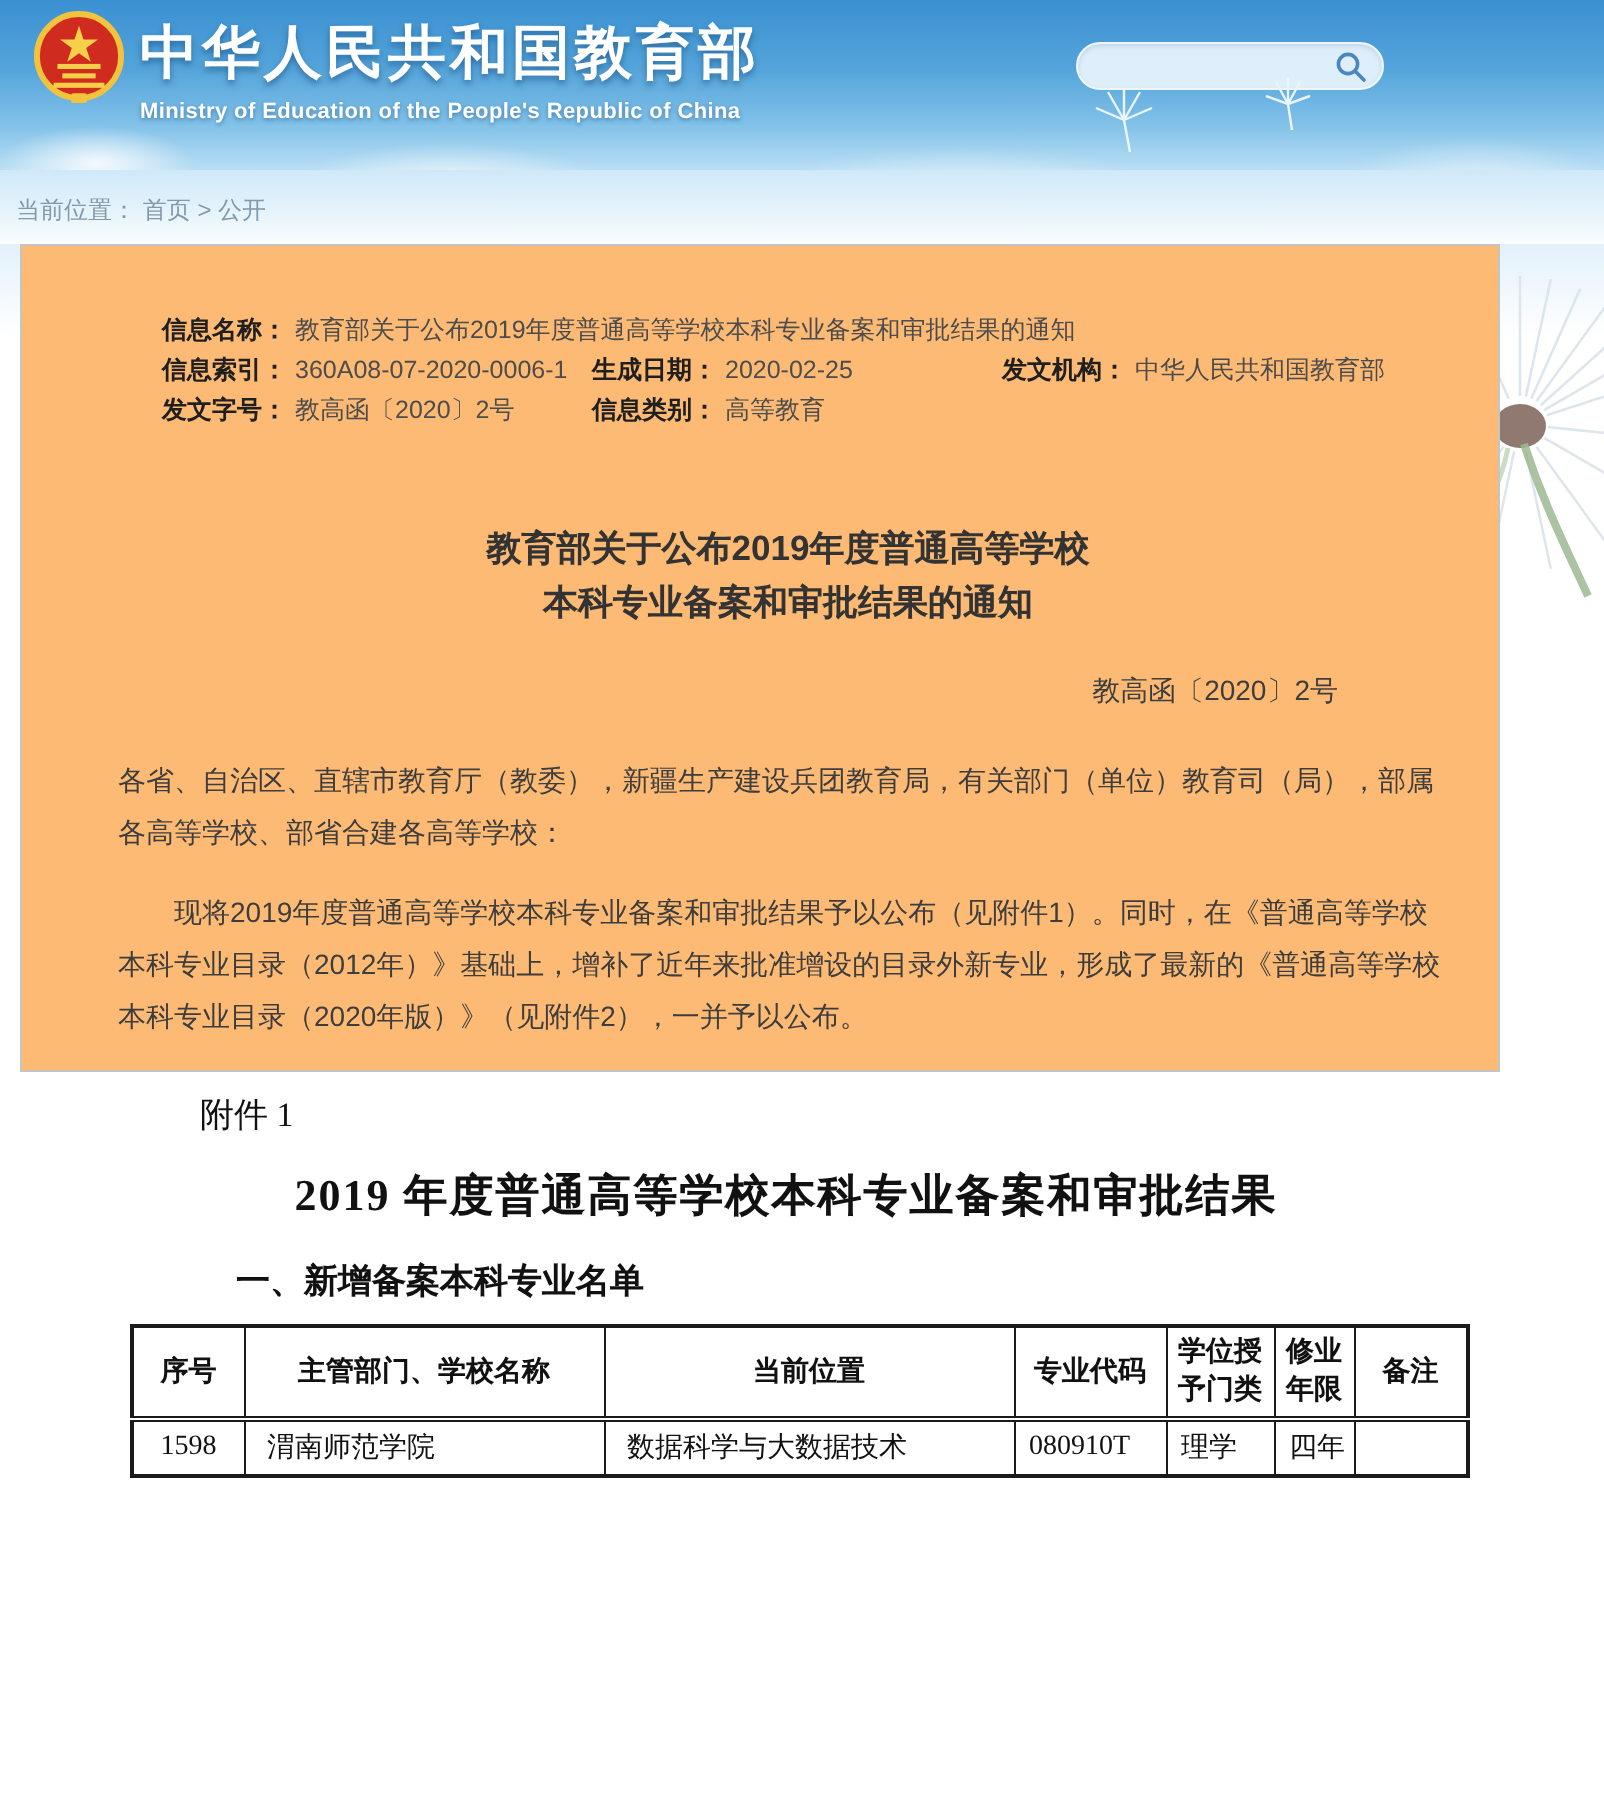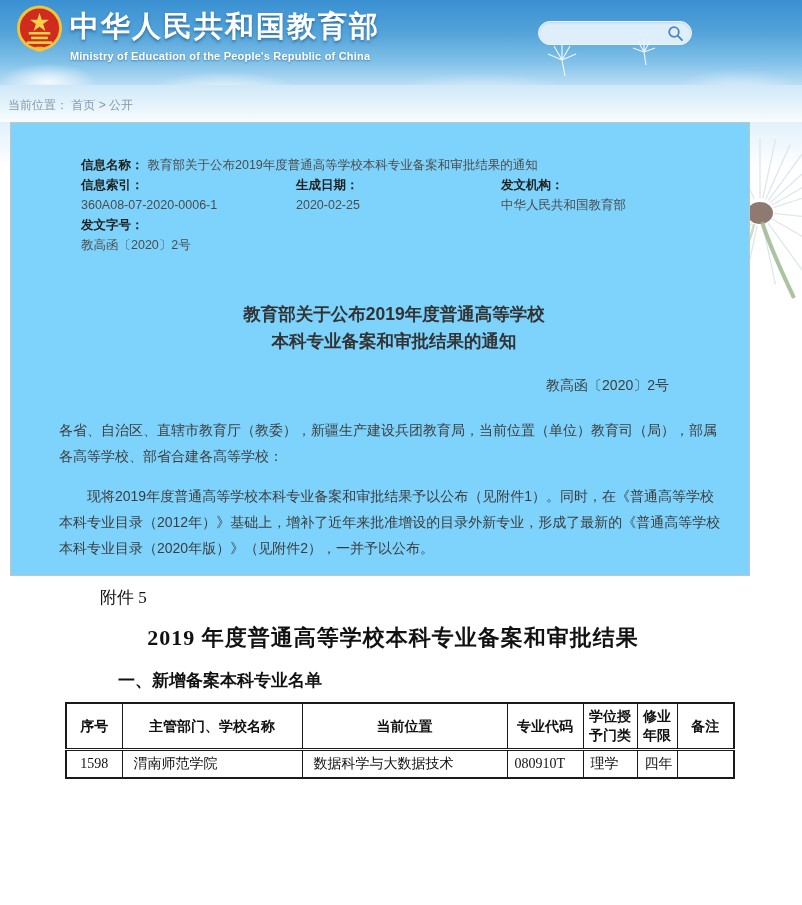--- a/index.html
+++ b/index.html
@@ -57,29 +57,29 @@
   }
 
   
   .main { position:relative; }
   .sky-fade {
     position:absolute; top:0; left:0; right:0; height:46px;
     background:linear-gradient(180deg,#e2f1fb,rgba(255,255,255,0));
   }
   .content-panel {
     position:relative; z-index:3; margin-left:10px; width:740px; box-sizing:border-box;
-    background:#7dd3fc; border:1px solid #c4c4c4;
+    background:#fdba74; border:1px solid #c4c4c4;
     padding:32px 10px 14px 0;
   }
 
   
   .metadata { margin:0 36px 0 70px; font-size:12.5px; color:#4c4c4c; }
   .meta-row { display:flex; line-height:20px; }
   .meta-label { font-weight:bold; color:#1f1f1f; flex:none; margin-right:4px; }
-  .meta-col { display:flex;flex-direction:column; }
+  .meta-col { display:flex; }
   .col-a { width:215px; flex:none; }
   .col-b { width:205px; flex:none; }
   .col-c { flex:1; }
 
   
   .doc-title {
     margin:46px 10px 0 48px; text-align:center;
     font-size:17.5px; font-weight:bold; color:#333; line-height:27px;
   }
   .doc-number { margin:22px 70px 0 0; text-align:right; font-size:14px; color:#3d3d3d; }
@@ -201,38 +201,42 @@
         <span class="meta-col col-c">
           <span class="meta-label">发文机构：</span>
           <span>中华人民共和国教育部</span>
         </span>
       </div>
       <div class="meta-row">
         <span class="meta-col col-a">
           <span class="meta-label">发文字号：</span>
           <span>教高函〔2020〕2号</span>
         </span>
+        <span class="meta-col col-c">
+          <span class="meta-label">信息类别：</span>
+          <span>高等教育</span>
+        </span>
       </div>
     </div>
 
     <h1 class="doc-title">
       <span>教育部关于公布2019年度普通高等学校</span><br>
       <span>本科专业备案和审批结果的通知</span>
     </h1>
 
     <div class="doc-number">教高函〔2020〕2号</div>
 
     <div class="doc-body">
-      <p class="salutation">各省、自治区、直辖市教育厅（教委），新疆生产建设兵团教育局，当前位置（单位）教育司（局），部属各高等学校、部省合建各高等学校：</p>
+      <p class="salutation">各省、自治区、直辖市教育厅（教委），新疆生产建设兵团教育局，有关部门（单位）教育司（局），部属各高等学校、部省合建各高等学校：</p>
       <p class="indent">现将2019年度普通高等学校本科专业备案和审批结果予以公布（见附件1）。同时，在《普通高等学校本科专业目录（2012年）》基础上，增补了近年来批准增设的目录外新专业，形成了最新的《普通高等学校本科专业目录（2020年版）》（见附件2），一并予以公布。</p>
     </div>
   </div>
 
   <div class="attachment">
-    <div class="attachment-label">附件 5</div>
+    <div class="attachment-label">附件 1</div>
     <h2 class="attachment-title">2019 年度普通高等学校本科专业备案和审批结果</h2>
     <h3 class="section-heading">一、新增备案本科专业名单</h3>
 
     <table class="attachment-table">
       <colgroup>
         <col style="width:56px">
           <col style="width:180px">
           <col style="width:205px">
         <col style="width:76px">
           <col style="width:54px">

